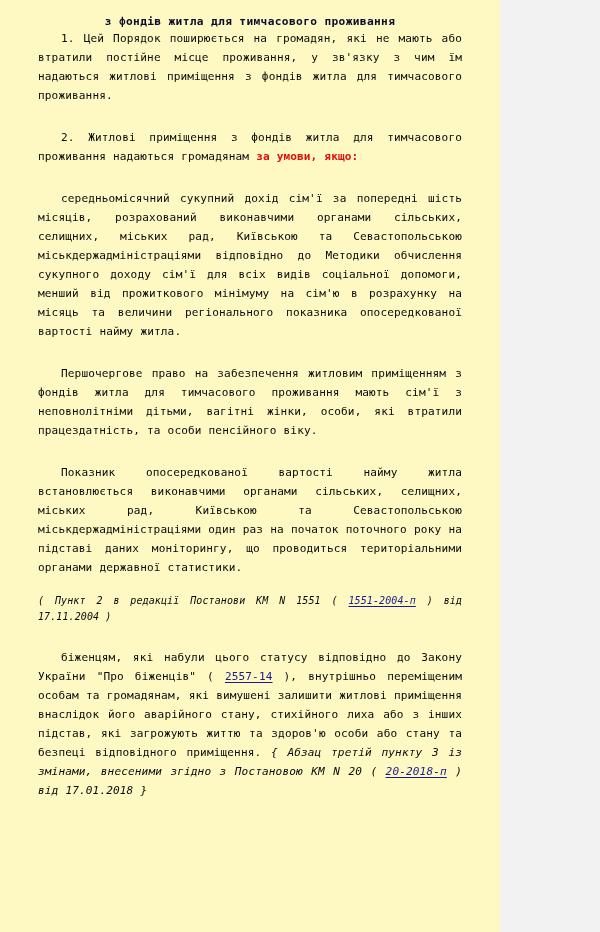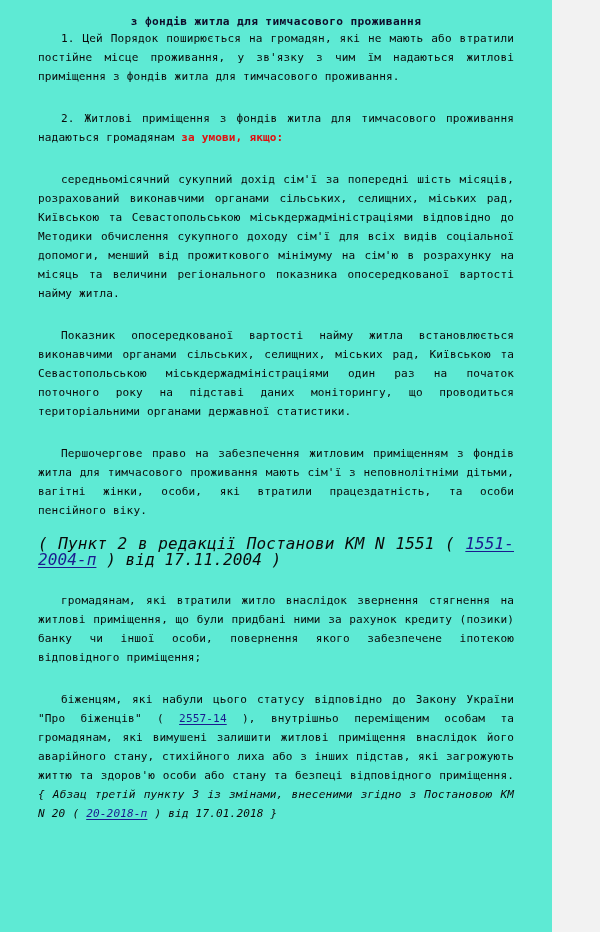--- a/index.html
+++ b/index.html
@@ -10,23 +10,23 @@
   }
   body {
     width: 600px;
     height: 932px;
     overflow: hidden;
     font-family: "DejaVu Sans Mono", "Liberation Mono", monospace;
     color: #000000;
   }
   .page {
     position: relative;
-    width: 552px;
+    width: 500px;
     height: 932px;
-    background: #5eead4;
+    background: #fef9c3;
     padding: 0;
     box-sizing: border-box;
   }
   .doc-body {
     padding: 8px 38px 0 38px;
     box-sizing: border-box;
   }
   h1.doc-title,
   h2.doc-subtitle {
     margin: 0;
@@ -65,21 +65,21 @@
   p.gap-md  { margin-top: 16px; }
   .first-para { margin-top: 19px; }
 
   .hl-red {
     color: #e01010;
     font-weight: bold;
     letter-spacing: 0.1px;
   }
   .note {
     font-style: italic;
-    font-size: 16px;
+    font-size: 10px;
     line-height: 16.15px;
     text-align: justify;
     letter-spacing: 0.1px;
     margin: 0;
     color: #0a0a0a;
   }
   .note-inline {
     font-style: italic;
   }
   a.doclink,
@@ -103,25 +103,24 @@
     <h1 class="doc-title">з фондів житла для тимчасового проживання</h1>
 
 
     <p class="para indent first-para">1. Цей Порядок поширюється на громадян, які не мають або втратили постійне місце проживання,  у зв'язку з чим їм  надаються житлові приміщення з фондів житла для тимчасового проживання.</p>
 
     <p class="para indent gap-lg"><span>2. Житлові приміщення з фондів житла для тимчасового проживання надаються громадянам </span><span class="hl-red">за умови, якщо:</span></p>
 
 
     <p class="para indent gap-lg">середньомісячний сукупний дохід сім'ї за попередні шість місяців, розрахований виконавчими органами сільських, селищних, міських рад, Київською та Севастопольською міськдержадміністраціями відповідно до Методики обчислення сукупного доходу сім'ї для всіх видів соціальної допомоги, менший від прожиткового мінімуму на сім'ю в розрахунку на місяць та величини регіонального показника опосередкованої вартості найму житла.</p>
 
+    <p class="para indent gap-lg">Першочергове право на забезпечення житловим приміщенням з фондів житла для тимчасового проживання мають сім'ї з неповнолітніми дітьми, вагітні жінки, особи, які втратили працездатність, та особи пенсійного віку.</p>
+
     <p class="para indent gap-lg">Показник опосередкованої  вартості найму житла встановлюється виконавчими органами сільських, селищних, міських рад, Київською та Севастопольською міськдержадміністраціями один раз на початок поточного року на підставі даних моніторингу, що проводиться територіальними органами державної статистики.</p>
-
-    <p class="para indent gap-lg">Першочергове право на забезпечення житловим приміщенням з фондів житла для тимчасового проживання мають сім'ї з неповнолітніми дітьми, вагітні жінки, особи, які втратили працездатність, та особи пенсійного віку.</p>
 
     <p class="note gap-md"><span>( Пункт 2 в редакції Постанови КМ N 1551 ( </span><span class="doclink">1551-2004-п</span><span> ) від 17.11.2004 )</span></p>
 
 
-    <p class="para indent gap-lg">громадянам, які втратили житло внаслідок звернення  стягнення на житлові приміщення,  що були придбані ними за рахунок кредиту (позики) банку чи іншої особи, повернення якого забезпечене іпотекою відповідного приміщення;</p>
 
     <p class="para indent gap-lg"><span>біженцям, які набули цього статусу відповідно до Закону України  "Про біженців" ( </span><span class="doclink doclink-up">2557-14</span><span> ), внутрішньо переміщеним особам та  громадянам, які вимушені залишити житлові приміщення внаслідок його аварійного стану,  стихійного лиха або з інших підстав, які загрожують життю та здоров'ю особи або стану та безпеці відповідного приміщення. </span><span class="note-inline">{ Абзац третій пункту 3 із змінами, внесеними згідно з Постановою КМ N 20 ( </span><span class="doclink">20-2018-п</span><span class="note-inline"> ) від 17.01.2018 }</span></p>
 
   </div>
 </div>
 
 </body></html>

